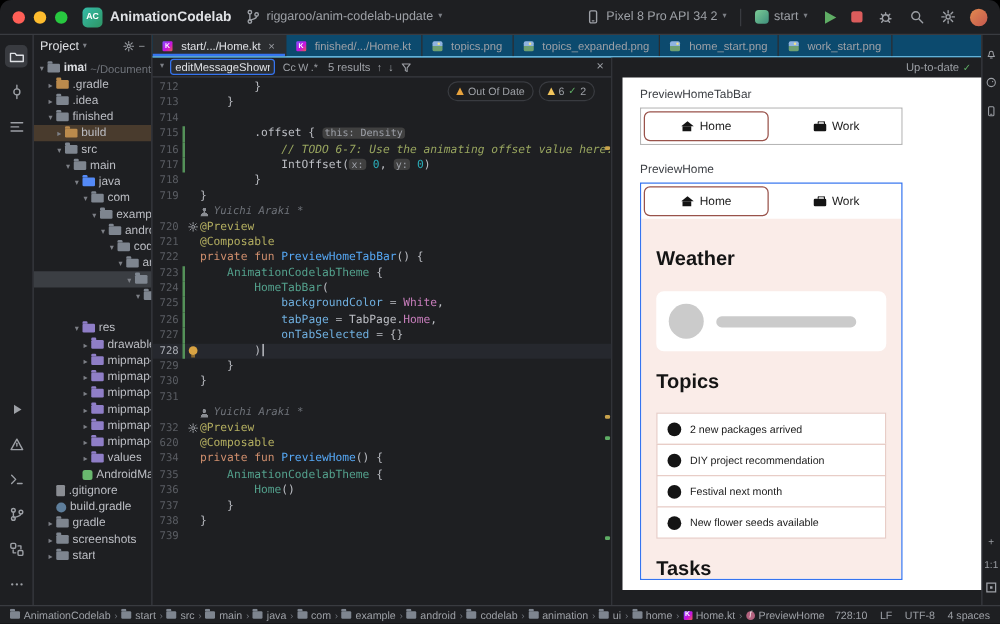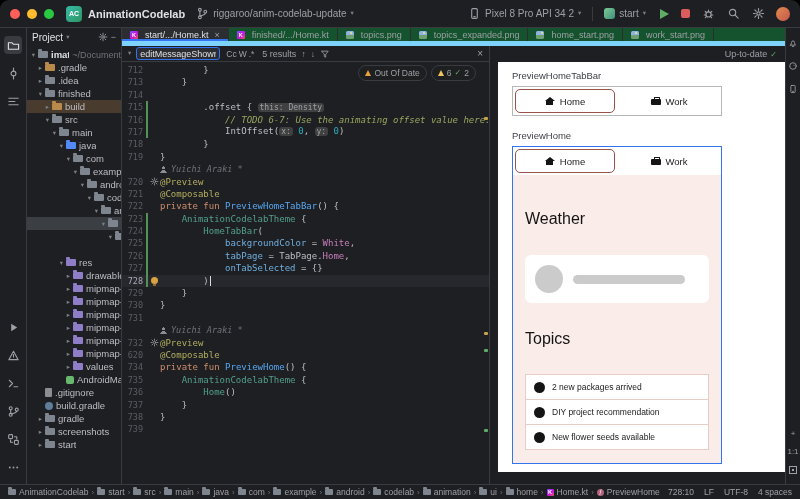--- a/index.html
+++ b/index.html
@@ -62,21 +62,21 @@
 .ic-kotlin::after{content:"K"}
 .ic-image{width:8px;height:8px;flex:0 0 8px;border-radius:1.5px;background:linear-gradient(180deg,#8FB3E0 0 4px,#6FA071 4px 8px);position:relative;display:inline-block;margin-right:3px}
 .ic-image::after{content:"";position:absolute;top:1px;right:1.5px;width:2px;height:2px;border-radius:50%;background:#F2E28A}
 .ic-manifest{width:8px;height:8px;flex:0 0 8px;background:#69B86E;border-radius:2px;display:inline-block;margin-right:3px}
 .ic-file{width:7px;height:9px;flex:0 0 7px;background:#8A8D93;border-radius:1px;display:inline-block;margin-right:3px}
 .ic-gradle-file{width:8px;height:8px;flex:0 0 8px;border-radius:50%;background:#5E7E9B;display:inline-block;margin-right:3px}
 .ic-function{width:8px;height:8px;flex:0 0 8px;border-radius:50%;background:#B3627E;color:#fff;font-size:6px;display:inline-flex;align-items:center;justify-content:center;margin-right:3px;font-style:italic;font-family:"Liberation Serif",serif}
 .ic-function::after{content:"f"}
 
 .editor-split{flex:1;display:flex;flex-direction:column;min-width:0}
-.tabs-row{height:18px;flex:0 0 18px;display:flex;align-items:stretch;border-bottom:5px solid #7dd3fc;background:#14532d;overflow:hidden}
+.tabs-row{height:18px;flex:0 0 18px;display:flex;align-items:stretch;border-bottom:1px solid #7dd3fc;background:#0c4a6e;overflow:hidden}
 .tab{display:flex;align-items:center;gap:4px;padding:0 8px;font-size:9px;color:#9DA0A6;border-right:1px solid #2B2D30;position:relative;white-space:nowrap}
 .tab.active{background:#2B2D30;color:#DFE1E5}
 .tab.active::after{content:"";position:absolute;left:0;right:0;bottom:0;height:2px;background:#3574F0}
 .close-x{color:#9DA0A6;font-size:9px;margin-left:2px}
 .split-row{flex:1;display:flex;min-height:0}
 .editor-col{width:368px;flex:0 0 368px;display:flex;flex-direction:column;border-right:1px solid #393B40;min-width:0}
 
 .find-bar{height:16px;flex:0 0 16px;display:flex;align-items:center;gap:5px;padding:0 6px;border-bottom:1px solid #393B40;font-size:9px;color:#9DA0A6}
 .find-input{background:#2B2D30;border:1px solid #3574F0;border-radius:3px;color:#DFE1E5;font-size:9px;height:13px;width:84px;padding:0 3px;font-family:"Liberation Sans",sans-serif;outline:none}
 .find-toggle{color:#9DA0A6;font-size:8.5px;padding:0 1px}
@@ -121,21 +121,21 @@
 .preview-toolbar{height:16px;flex:0 0 16px;display:flex;align-items:center;justify-content:flex-end;padding:0 8px;gap:3px;font-size:9px;color:#9DA0A6}
 .canvas{flex:1;margin:0 0 12px 8px;background:#FFF;overflow:hidden;padding:8px 0 0 14px;position:relative}
 .pv-label{color:#3C3F44;font-size:9.5px;margin-bottom:5px}
 .pv-frame{width:210px;background:#fff;border:1px solid #B6B6B6;margin-bottom:14px}
 .pv-frame.selected{border:1.5px solid #3574F0;margin-bottom:0}
 .pv-frame.home-frame{height:318px;overflow:hidden}
 .pv-tabbar{height:28px;display:flex;background:#fff}
 .pv-tab{flex:1;display:flex;align-items:center;justify-content:center;gap:5px;font-size:9.5px;color:#1A1A1A;margin:2px;border-radius:5px;border:1.5px solid transparent}
 .pv-tab.selected{border-color:#99524A}
 .pv-body{background:#FAECE8;padding:8px 12px 0;height:288px;overflow:hidden}
-.pv-h{font-size:16px;color:#141414;margin:27px 0;font-weight:400}
+.pv-h{font-size:16px;color:#141414;margin:16px 0;font-weight:700}
 .loading-card{background:#FFF;border-radius:6px;height:48px;display:flex;align-items:center;gap:10px;padding:0 10px;margin-bottom:14px}
 .l-circle{width:28px;height:28px;border-radius:50%;background:#CBCBCB;flex:0 0 28px}
 .l-bar{width:112px;height:9px;border-radius:5px;background:#CBCBCB}
 .topic-row{background:#fff;border:1px solid #E8CDC7;height:26px;display:flex;align-items:center;gap:7px;padding:0 8px;margin-top:-1px;font-size:8.5px;color:#1A1A1A}
 .ic-info{width:11px;height:11px;flex:0 0 11px;border-radius:50%;background:#141414;color:#fff;font-size:7px;display:inline-flex;align-items:center;justify-content:center;font-style:italic;font-family:"Liberation Serif",serif}
 .ic-home{width:10px;height:9px;position:relative;flex:0 0 10px;display:inline-block}
 .ic-home::before{content:"";position:absolute;top:0;left:0;border-left:5px solid transparent;border-right:5px solid transparent;border-bottom:4px solid #141414}
 .ic-home::after{content:"";position:absolute;top:4px;left:1.5px;width:7px;height:4.5px;background:#141414}
 .ic-work{width:10px;height:10px;position:relative;flex:0 0 10px;display:inline-block}
 .ic-work::before{content:"";position:absolute;top:3px;left:0;width:10px;height:6px;background:#141414;border-radius:1px}
@@ -767,20 +767,24 @@
                   <div class="topic-row">
                     <span class="ic-info"></span>
                     <span class="topic-text">2 new packages arrived</span>
                   </div>
                   <div class="topic-row">
                     <span class="ic-info"></span>
                     <span class="topic-text">DIY project recommendation</span>
                   </div>
                   <div class="topic-row">
                     <span class="ic-info"></span>
+                    <span class="topic-text">Festival next month</span>
+                  </div>
+                  <div class="topic-row">
+                    <span class="ic-info"></span>
                     <span class="topic-text">New flower seeds available</span>
                   </div>
                   <div class="pv-h">Tasks</div>
                 </div>
               </div>
             </div>
         </div>
       </div>
     </div>
 

